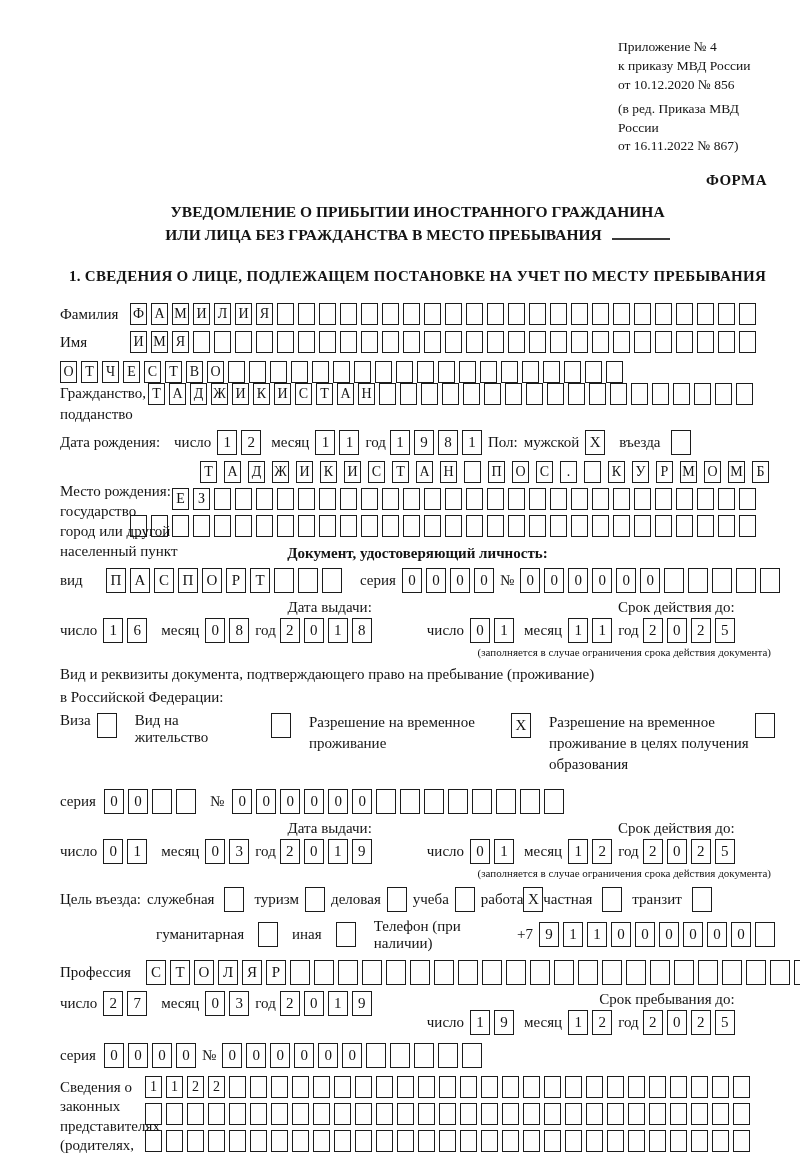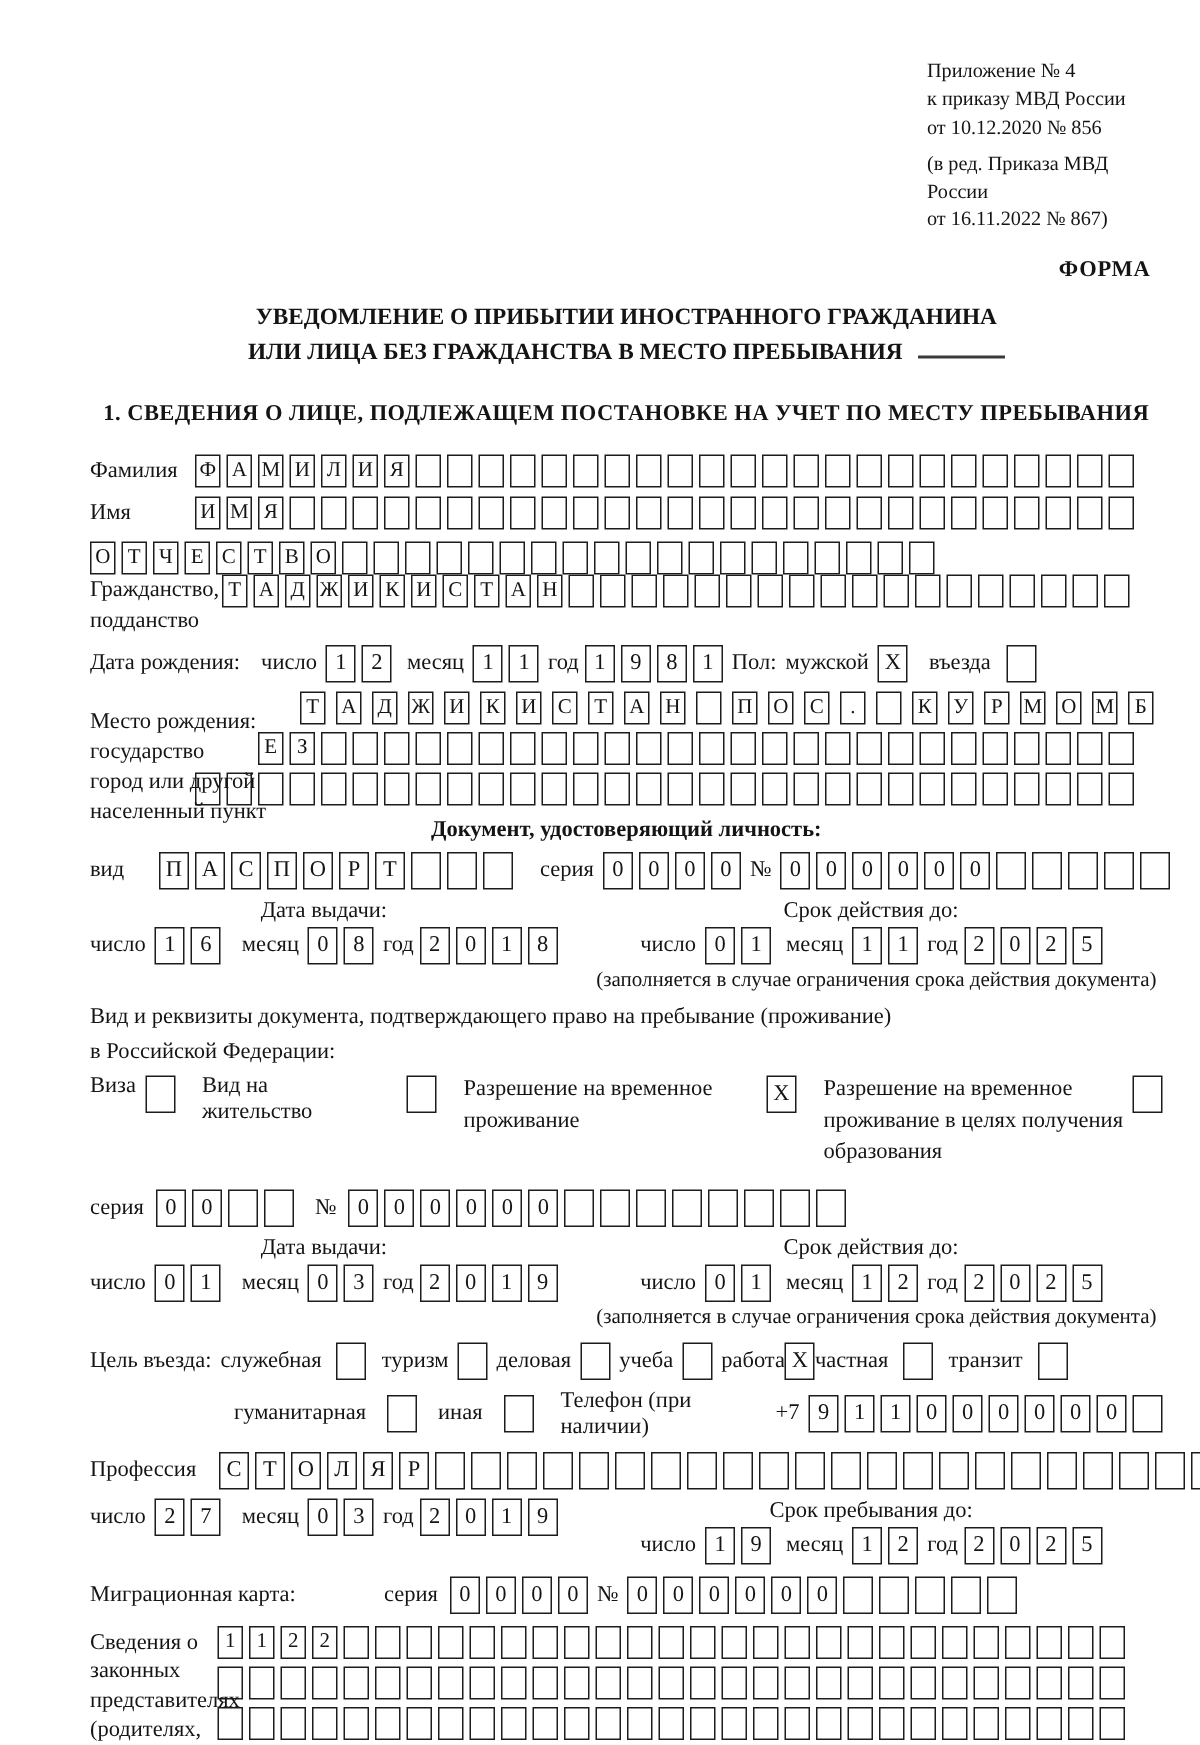--- a/index.html
+++ b/index.html
@@ -40,32 +40,32 @@
     display:inline-block; width:20px; height:25px; border:1.7px solid #1c1c1c;
     font-size:15px; line-height:22px; text-align:center; flex-shrink:0; background:#fff;
   }
 
   .mt6 { margin-top:6px; } .mt8 { margin-top:8px; }
   .mt14 { margin-top:14px; } .mt18 { margin-top:18px; }
   .mr4 { margin-right:4px; } .mr6 { margin-right:6px; } .mr8 { margin-right:8px; }
   .ml6 { margin-left:6px; } .ml10 { margin-left:10px; } .ml14 { margin-left:14px; } .ml18 { margin-left:18px; }
 
   .bp-block, .lr-block { position:relative; }
-  .bp-label { position:absolute; left:0; top:10px; line-height:20px; }
+  .bp-label { position:absolute; left:0; top:20px; line-height:20px; }
   .bp-row1 { margin-left:140px; margin-top:2px; }
   .bp-row2 { margin-left:112px; margin-top:5px; }
   .bp-row3 { margin-left:70px; margin-top:5px; }
 
   .doc-heading { text-align:center; font-weight:bold; margin-top:8px; }
 
   .dates-duo { display:flex; margin-top:6px; }
-  .dategrp-head { text-align:center; margin-bottom:2px; }
+  .dategrp-head { text-align:right; margin-bottom:2px; }
   .dategrp-row { display:flex; align-items:center; }
   .dategrp2 { margin-left:55px; }
-  .note-right { text-align:right; font-size:14px; margin-top:3px; padding-right:4px; }
+  .note-right { text-align:right; font-size:11px; margin-top:3px; padding-right:4px; }
 
   .chkrow { display:flex; align-items:flex-start; margin-top:6px; }
   .optpair { display:flex; align-items:flex-start; }
   .optlabel { line-height:1.4; }
   .opt3w { width:196px; } .opt4w { width:200px; }
   .chktop { margin-top:1px; }
 
   .lr-label { position:absolute; left:0; top:2px; line-height:19.5px; }
   .lr-row { margin-left:85px; margin-top:5px; }
   .lr-block { min-height:120px; }
@@ -656,21 +656,20 @@
               <span class="dcell">2</span>
               <span class="dcell">0</span>
               <span class="dcell">2</span>
               <span class="dcell">5</span>
             </span>
         </div>
       </div>
     </div>
 
     <div class="frow mt8 ac">
-      <span class="flabel w196">Миграционная карта:</span>
       <span class="mr8">серия</span>
       <span class="cells">
           <span class="dcell">0</span>
           <span class="dcell">0</span>
           <span class="dcell">0</span>
           <span class="dcell">0</span>
         </span>
       <span class="ml6 mr6">№</span>
       <span class="cells">
           <span class="dcell">0</span>

